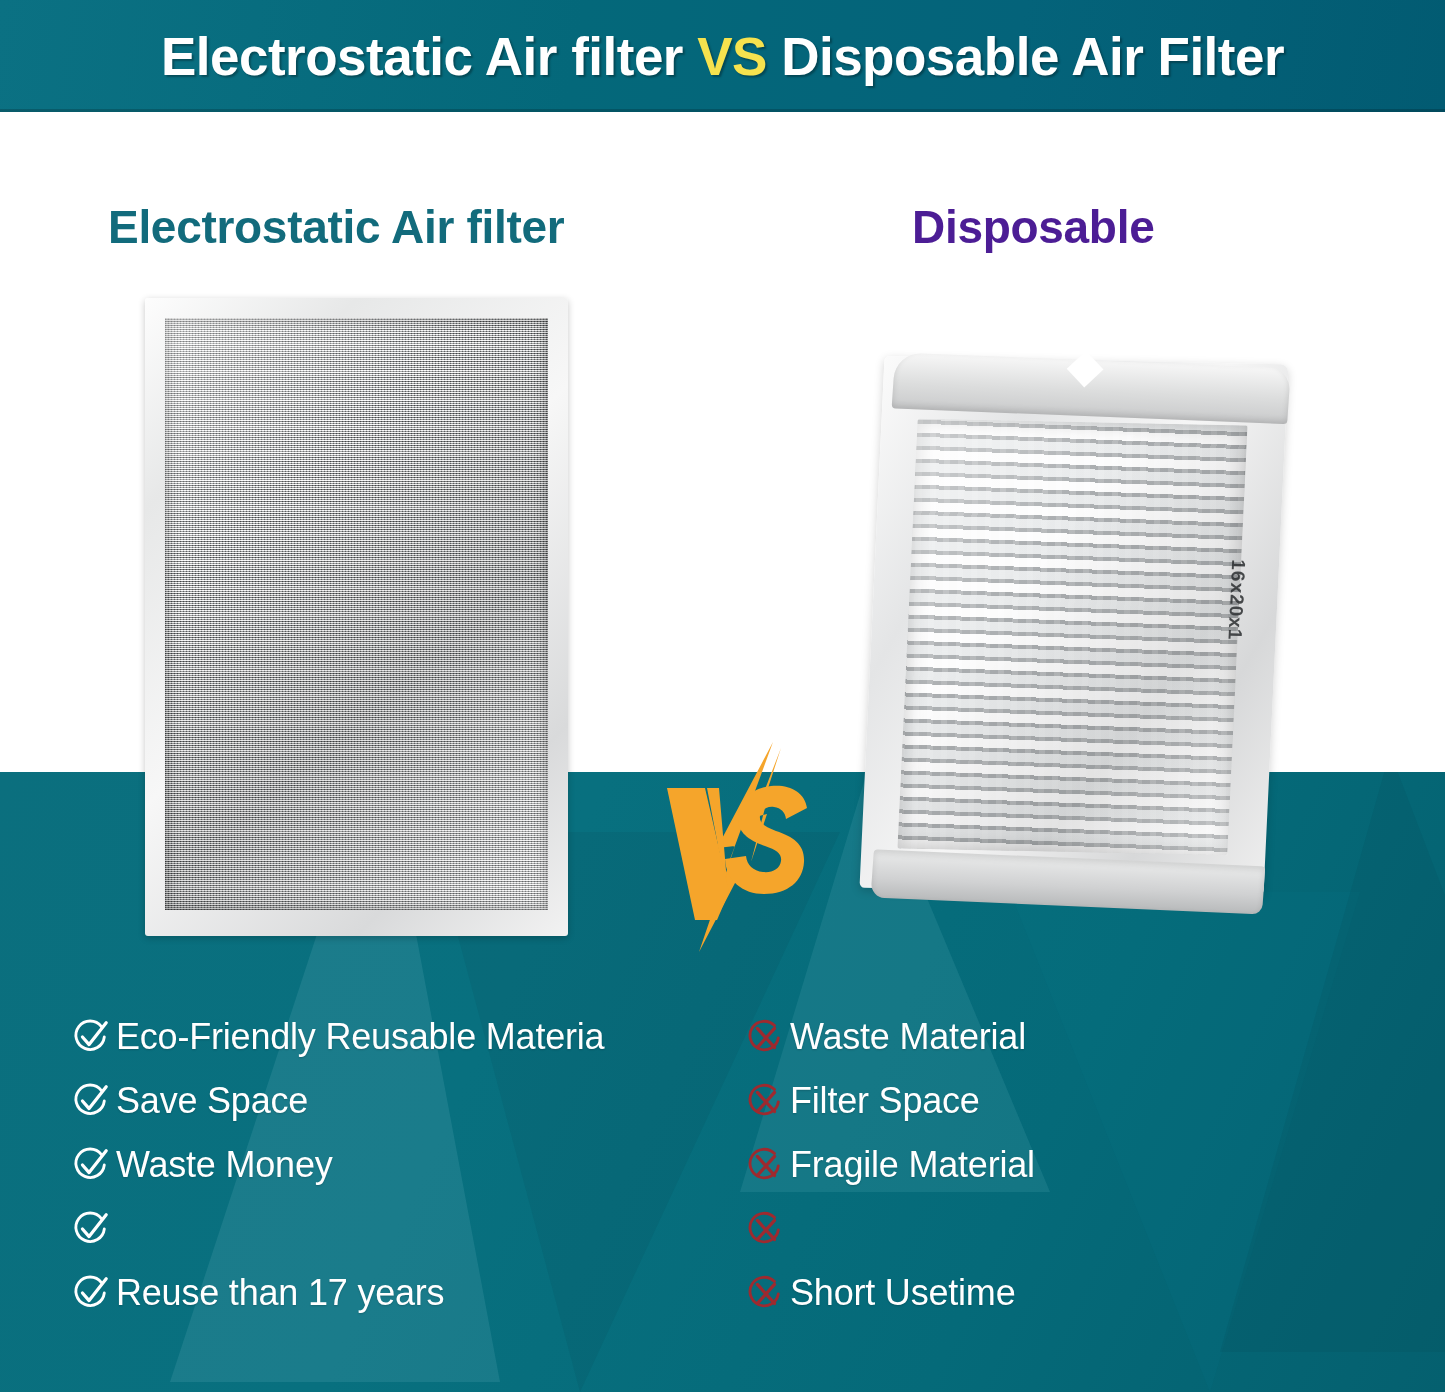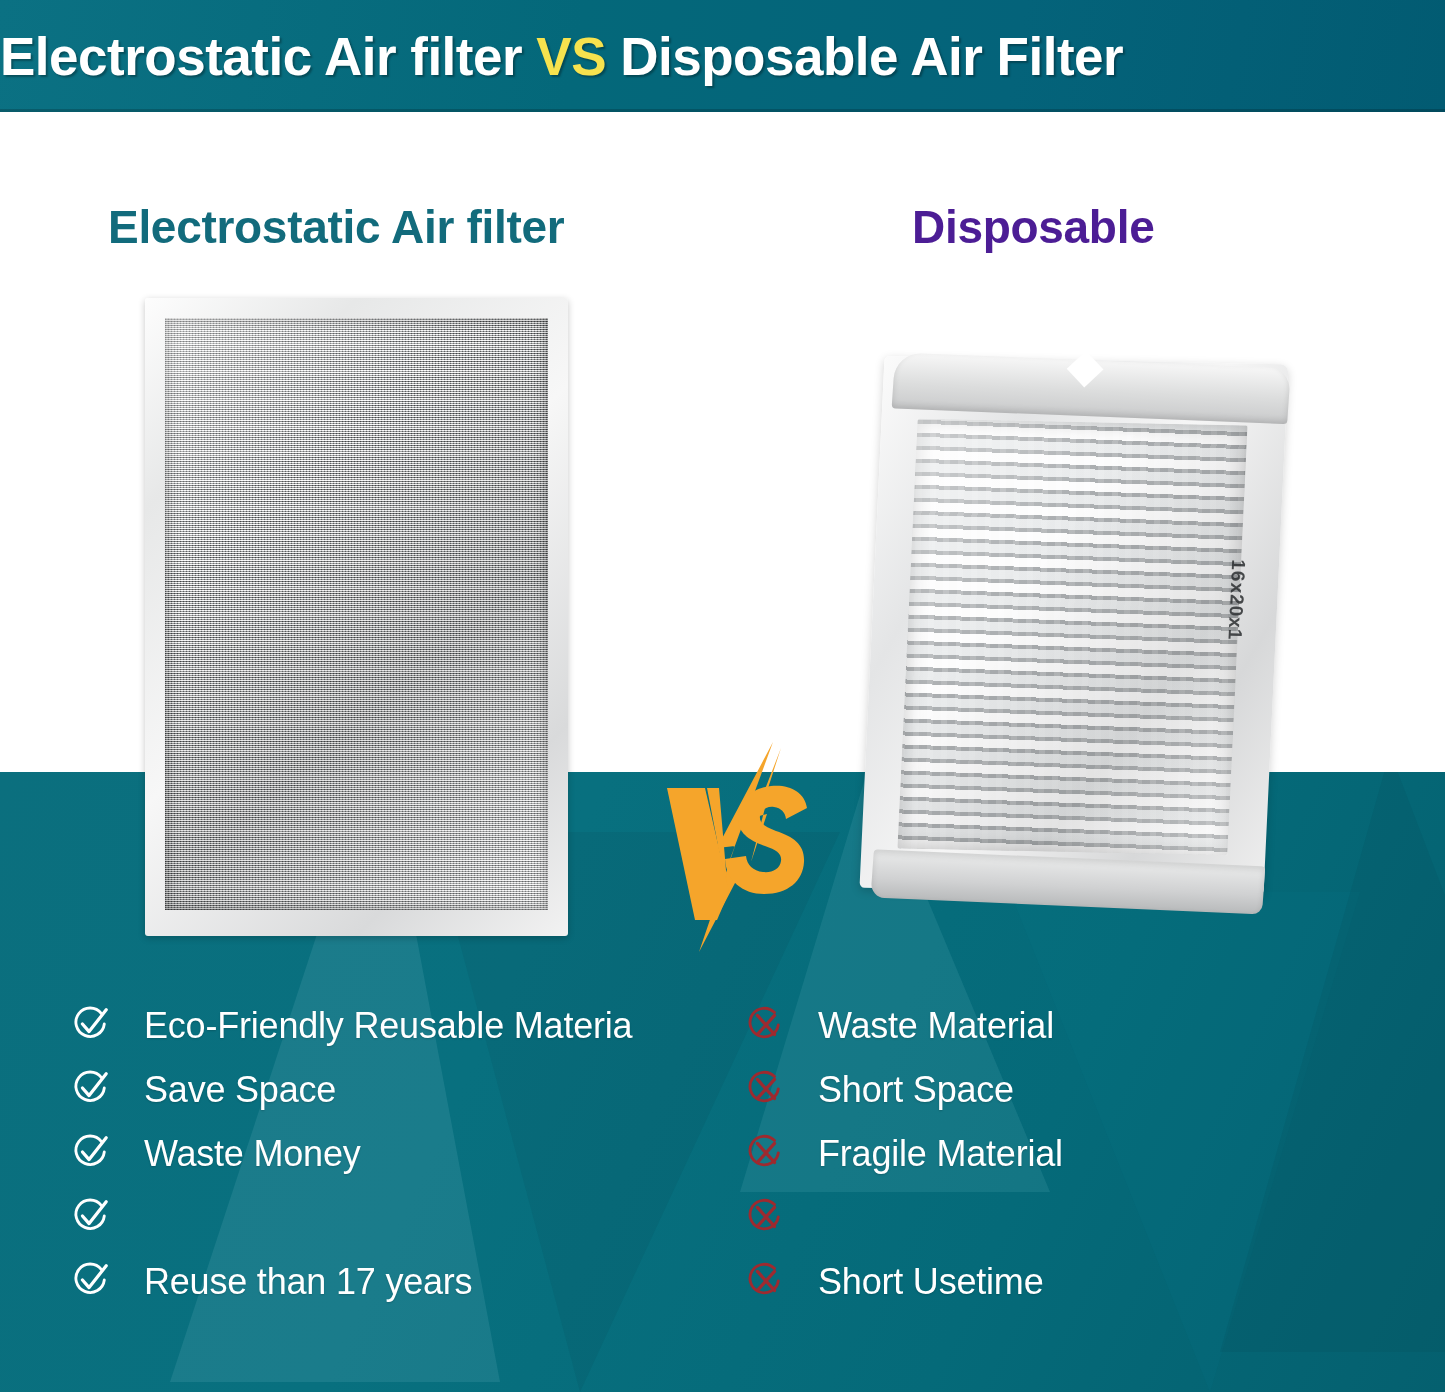--- a/index.html
+++ b/index.html
@@ -20,21 +20,21 @@
 
   
   .header {
     position: absolute;
     left: 0; top: 0;
     width: 1445px;
     height: 112px;
     background: linear-gradient(100deg, #0b7183 0%, #04687a 40%, #04637a 70%, #025b72 100%);
     display: flex;
     align-items: center;
-    justify-content: flex-start;
+    justify-content: center;
     overflow: hidden;
   }
   .header::after {
     content: "";
     position: absolute;
     left: 0; bottom: 0;
     width: 100%;
     height: 3px;
     background: rgba(0,0,0,0.18);
   }
@@ -232,23 +232,23 @@
   
   .feature-col {
     position: absolute;
     top: 1005px;
   }
   .feature-col-left { left: 72px; width: 690px; }
   .feature-col-right { left: 746px; width: 660px; }
 
   .feature-row {
     display: flex;
-    align-items: flex-start;
+    align-items: center;
     height: 64px;
-    gap: 34px;
+    gap: 6px;
   }
   .feature-icon {
     flex: 0 0 auto;
     width: 38px; height: 38px;
     display: block;
   }
   .feature-text {
     font-size: 36px;
     color: #ffffff;
     white-space: nowrap;
@@ -363,21 +363,21 @@
         <path d="M12,11 L30,31 M30,11 L12,31" fill="none" stroke="#9e2a2f" stroke-width="3.4" stroke-linecap="round"></path>
       </svg>
       <span class="feature-text">Waste Material</span>
     </div>
 
     <div class="feature-row">
       <svg class="feature-icon" viewBox="0 0 40 40">
         <path d="M30,8 A15,15 0 1,0 34,21" fill="none" stroke="#9e2a2f" stroke-width="3" stroke-linecap="round"></path>
         <path d="M12,11 L30,31 M30,11 L12,31" fill="none" stroke="#9e2a2f" stroke-width="3.4" stroke-linecap="round"></path>
       </svg>
-      <span class="feature-text">Short Space</span>
+      <span class="feature-text">Filter Space</span>
     </div>
 
     <div class="feature-row">
       <svg class="feature-icon" viewBox="0 0 40 40">
         <path d="M30,8 A15,15 0 1,0 34,21" fill="none" stroke="#9e2a2f" stroke-width="3" stroke-linecap="round"></path>
         <path d="M12,11 L30,31 M30,11 L12,31" fill="none" stroke="#9e2a2f" stroke-width="3.4" stroke-linecap="round"></path>
       </svg>
       <span class="feature-text">Fragile Material</span>
     </div>
 

